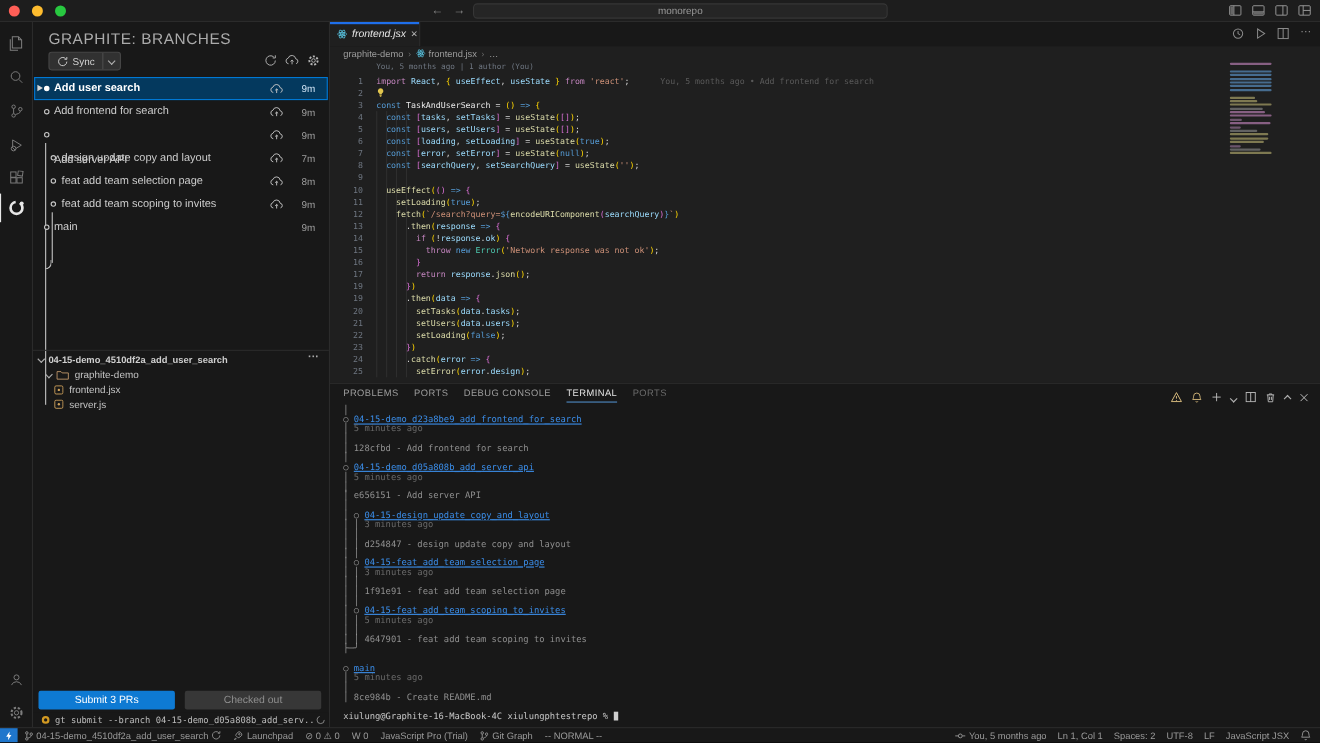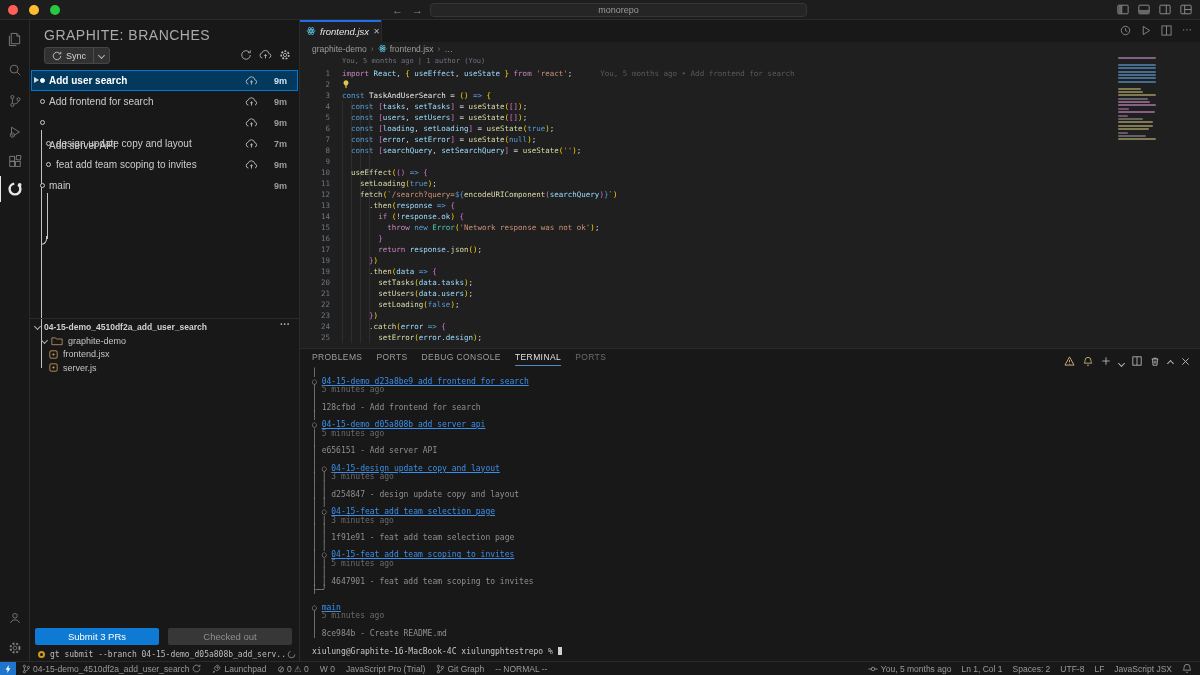--- a/index.html
+++ b/index.html
@@ -40,21 +40,21 @@
     border-right:1px solid #c2c2c2; border-bottom:1px solid #c2c2c2; border-bottom-right-radius:6px; }
   .branch-row { position:relative; height:21px; margin:0 1px; display:flex; align-items:center; font-size:10px; color:#cccccc; }
   .branch-row.selected { background:#04395e; outline:1px solid #0078d4; outline-offset:-1px; font-weight:bold; color:#fff; }
   .b-caret { position:absolute; left:3px; top:7px; width:0; height:0;
     border-left:5px solid #d7d7d7; border-top:3.5px solid transparent; border-bottom:3.5px solid transparent; }
   .b-dot { position:absolute; top:8px; width:5px; height:5px; border-radius:50%;
     border:1px solid #c8c8c8; background:#181818; }
   .b-dot.filled { background:#fff; border-color:#fff; }
   .b-label { flex:1; overflow:hidden; white-space:nowrap; }
   .b-cloud { flex:none; color:#c8c8c8; margin-right:16px; display:flex; }
-  .b-time { flex:none; width:24px; font-size:9px; color:#9d9d9d; font-weight:bold; }
+  .b-time { flex:none; width:24px; font-size:9px; color:#9d9d9d; font-weight:normal; }
   .branch-row.selected .b-time { color:#cfe3f5; }
 
   .ws-section { position:absolute; top:298px; left:0; right:0; border-top:1px solid #2b2b2b; }
   .ws-header { position:relative; height:15px; display:flex; align-items:center; font-size:8.5px; font-weight:bold; color:#cfcfcf; }
   .ws-header .chev { margin-left:5px; margin-right:4px; }
   .ws-more { position:absolute; right:9px; top:0; color:#ababab; font-size:10px; }
   .chev { display:inline-block; width:5px; height:5px; border-right:1px solid #b0b0b0; border-bottom:1px solid #b0b0b0; transform:rotate(45deg); }
   .tree-row { height:13.5px; display:flex; align-items:center; font-size:9px; color:#c5c5c5; }
   .tree-row .chev { margin-right:4px; }
 
@@ -304,20 +304,31 @@
           <div class="branch-row">
             <span class="b-dot" style="left: 14.5px;"></span>
             <span class="b-label" style="padding-left: 25px;">design update copy and layout</span>
             <span class="b-cloud" style="display: flex;">
               <svg width="13" height="10" viewBox="0 0 15 12">
                 <path d="M3.8 9.7a3 3 0 0 1-.3-5.9 4 4 0 0 1 7.8.7 2.6 2.6 0 0 1 .4 5.1" fill="none" stroke="currentColor"></path>
                 <path d="M7.5 10.3V5.9M5.9 7.3l1.6-1.5 1.6 1.5" fill="none" stroke="currentColor"></path>
               </svg>
             </span>
             <span class="b-time">7m</span>
+          </div>
+          <div class="branch-row">
+            <span class="b-dot" style="left: 14.5px;"></span>
+            <span class="b-label" style="padding-left: 25px;">feat add team selection page</span>
+            <span class="b-cloud" style="display: flex;">
+              <svg width="13" height="10" viewBox="0 0 15 12">
+                <path d="M3.8 9.7a3 3 0 0 1-.3-5.9 4 4 0 0 1 7.8.7 2.6 2.6 0 0 1 .4 5.1" fill="none" stroke="currentColor"></path>
+                <path d="M7.5 10.3V5.9M5.9 7.3l1.6-1.5 1.6 1.5" fill="none" stroke="currentColor"></path>
+              </svg>
+            </span>
+            <span class="b-time">8m</span>
           </div>
           <div class="branch-row">
             <span class="b-dot" style="left: 14.5px;"></span>
             <span class="b-label" style="padding-left: 25px;">feat add team scoping to invites</span>
             <span class="b-cloud" style="display: flex;">
               <svg width="13" height="10" viewBox="0 0 15 12">
                 <path d="M3.8 9.7a3 3 0 0 1-.3-5.9 4 4 0 0 1 7.8.7 2.6 2.6 0 0 1 .4 5.1" fill="none" stroke="currentColor"></path>
                 <path d="M7.5 10.3V5.9M5.9 7.3l1.6-1.5 1.6 1.5" fill="none" stroke="currentColor"></path>
               </svg>
             </span>

